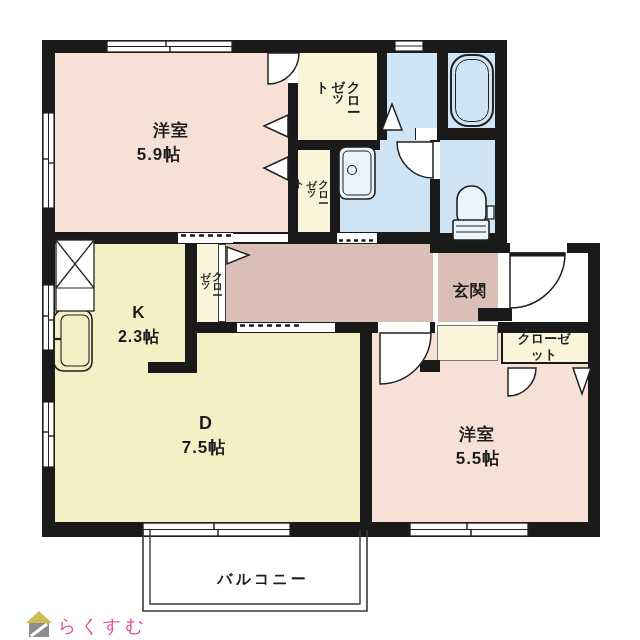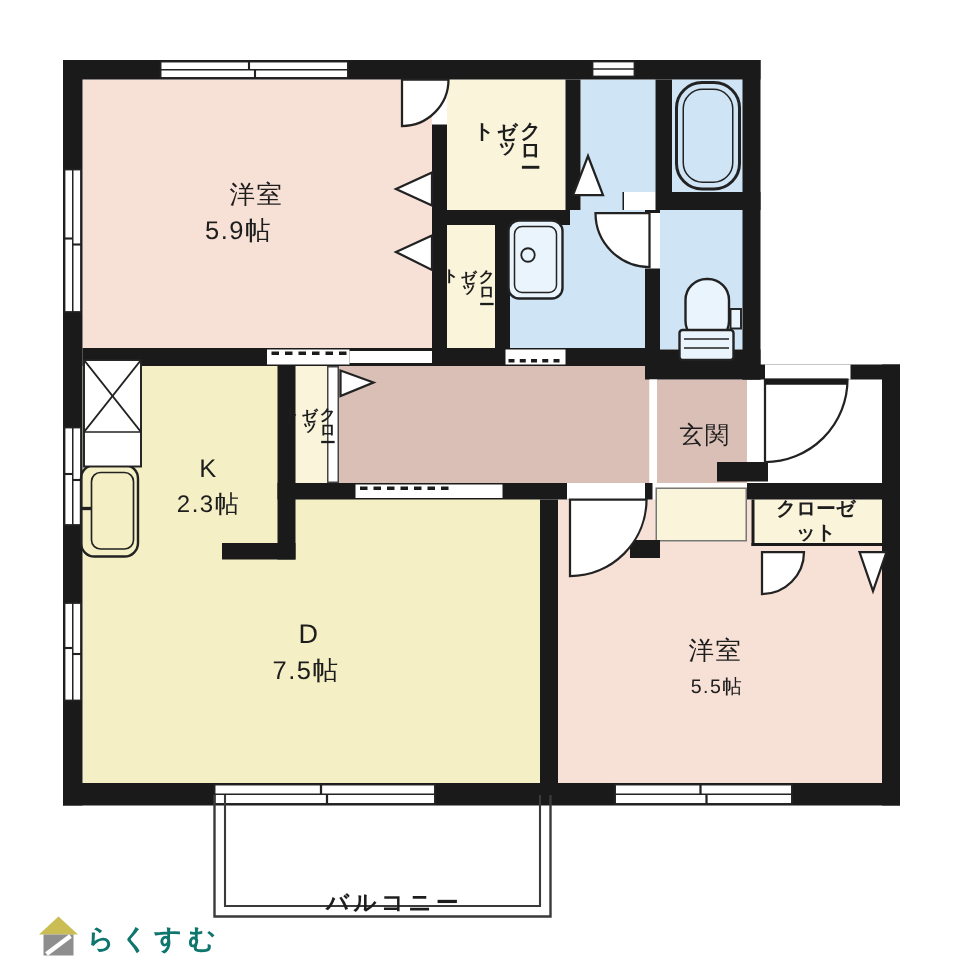--- a/index.html
+++ b/index.html
@@ -1,28 +1,28 @@
 <!DOCTYPE html>
 <html><head>
 <meta charset="utf-8">
 <style>
   html,body{margin:0;padding:0;background:#fff;}
   #stage{position:relative;width:640px;height:640px;background:#ffffff;overflow:hidden;
          font-family:"Liberation Sans","DejaVu Sans",sans-serif;}
   .fill{position:absolute;}
   .wall{position:absolute;background:#1a1a1a;}
   .gap{position:absolute;background:#ffffff;}
-  .lbl{position:absolute;transform:translate(-50%,-50%);color:#1d1d1d;font-weight:normal;
+  .lbl{position:absolute;transform:translate(-50%,-50%);color:#1d1d1d;font-weight:bold;
        white-space:nowrap;letter-spacing:1px;text-align:center;}
   .vtext{position:absolute;transform:translate(-50%,-50%);color:#1d1d1d;font-weight:bold;
        writing-mode:vertical-rl;text-orientation:mixed;line-height:1.15;letter-spacing:1px;white-space:normal;}
   .wrap2{position:absolute;transform:translate(-50%,-50%);color:#1d1d1d;font-weight:bold;
        word-break:break-all;line-height:1.2;text-align:center;white-space:normal;}
   svg{position:absolute;left:0;top:0;}
-  .logo-text{position:absolute;color:#0f766e;font-weight:bold;letter-spacing:4px;}
+  .logo-text{position:absolute;color:#ec4899;font-weight:normal;letter-spacing:4px;}
 </style>
 </head>
 <body>
 
 <div id="stage">
 
   <div class="fill" style="left:55px;top:53px;width:233px;height:179px;background:#f7e1d6;"></div>
   <div class="fill" style="left:298px;top:53px;width:79px;height:87px;background:#faf4da;"></div>
   <div class="fill" style="left:298px;top:150px;width:32px;height:82px;background:#faf4da;"></div>
   <div class="fill" style="left:387px;top:53px;width:50px;height:87px;background:#cfe5f6;"></div>
@@ -198,22 +198,22 @@
   <div class="vtext" style="left:312px;top:190px;font-size:10.5px;height:37px;">クローゼット</div>
   <div class="vtext" style="left:206px;top:282px;font-size:10.5px;height:37px;">クローゼット</div>
 
   <div class="lbl" style="left:139px;top:313px;font-size:17px;">K</div>
   <div class="lbl" style="left:139px;top:337px;font-size:16px;">2.3帖</div>
 
   <div class="lbl" style="left:206px;top:423px;font-size:18px;">D</div>
   <div class="lbl" style="left:204px;top:447px;font-size:17px;">7.5帖</div>
 
   <div class="lbl" style="left:477px;top:434px;font-size:17px;">洋室</div>
-  <div class="lbl" style="left:478px;top:458px;font-size:13px;">5.5帖</div>
+  <div class="lbl" style="left:478px;top:458px;font-size:17px;">5.5帖</div>
 
   <div class="lbl" style="left:470px;top:291px;font-size:16px;">玄関</div>
 
   <div class="wrap2" style="left:544px;top:347px;font-size:13px;width:58px;">クローゼット</div>
 
-  <div class="lbl" style="left:263px;top:602px;font-size:15px;letter-spacing:3px;font-weight:bold;">バルコニー</div>
+  <div class="lbl" style="left:263px;top:579px;font-size:15px;letter-spacing:3px;font-weight:bold;">バルコニー</div>
 
   <div class="logo-text" style="left:58px;top:614px;font-size:18px;">らくすむ</div>
 </div>
 
 </body></html>

